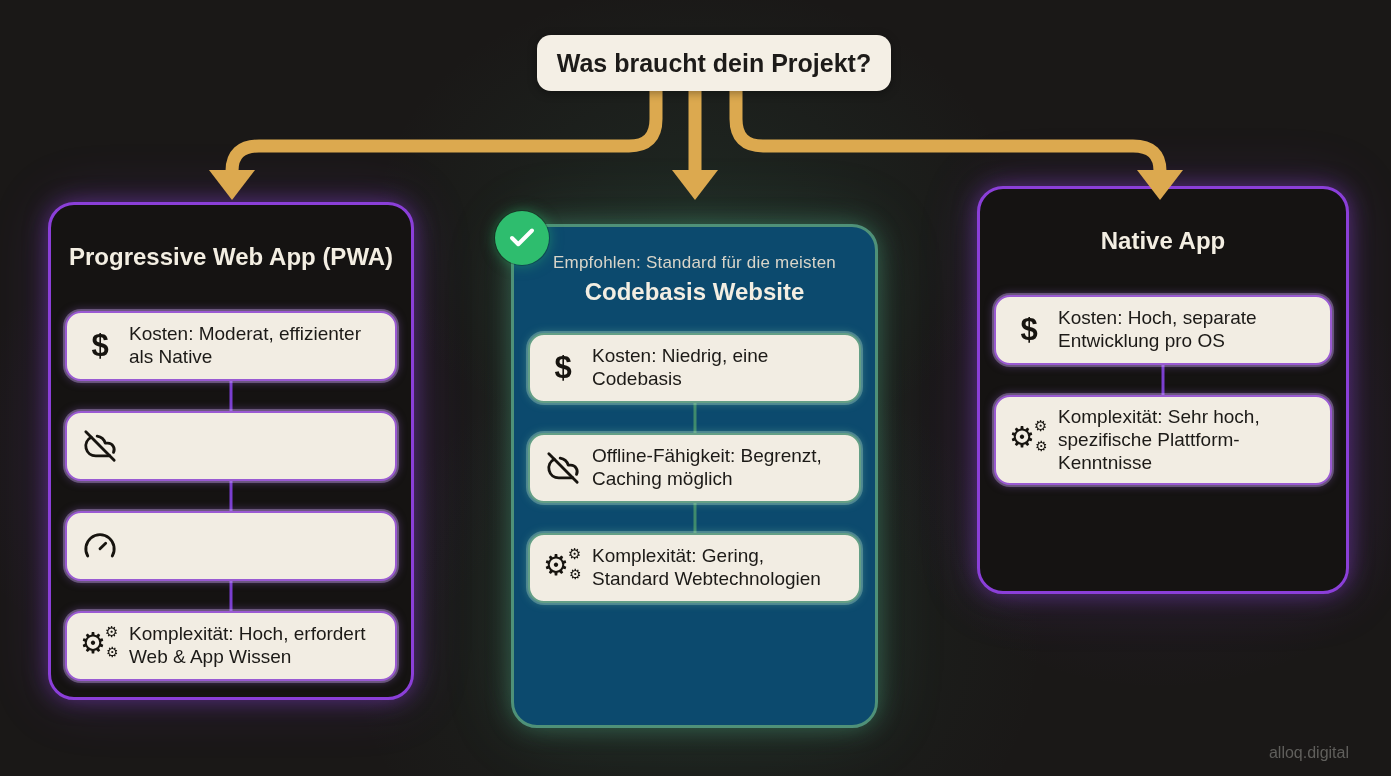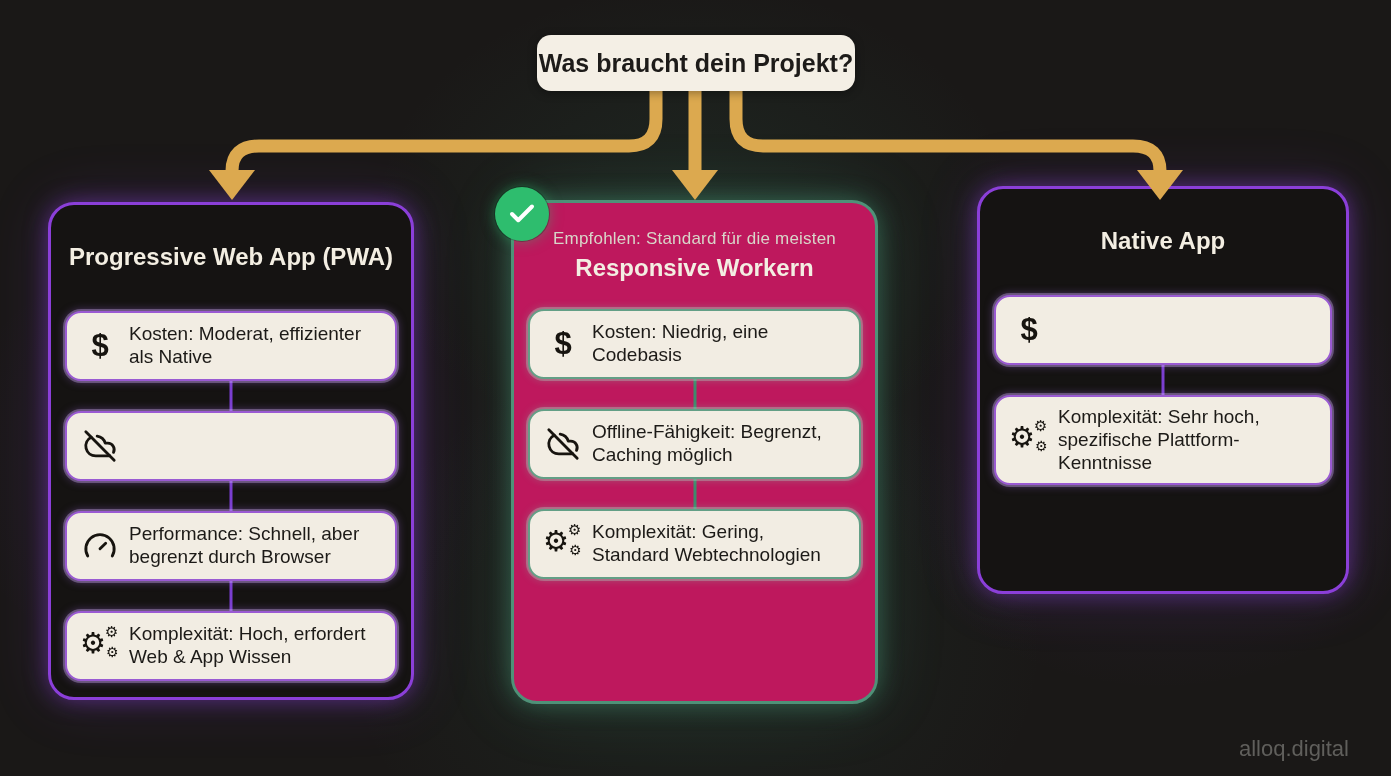--- a/index.html
+++ b/index.html
@@ -9,21 +9,21 @@
     font-family:"Liberation Sans", sans-serif;
     background:
       radial-gradient(460px 340px at 695px 220px, rgba(62,152,112,.12), transparent 70%),
       radial-gradient(500px 420px at 695px 640px, rgba(62,152,112,.10), transparent 70%),
       radial-gradient(400px 320px at 230px 460px, rgba(120,60,190,.10), transparent 72%),
       radial-gradient(400px 320px at 1160px 460px, rgba(120,60,190,.10), transparent 72%),
       #1a1817;
   }
 
   .title-box {
-    position:absolute; left:537px; top:35px; width:318px; height:56px;
+    position:absolute; left:537px; top:35px; width:354px; height:56px;
     background:#f4efe5; border-radius:14px;
     display:flex; align-items:center; justify-content:center;
     font-size:25px; font-weight:bold; color:#1d1b19;
     box-shadow:0 2px 10px rgba(0,0,0,.35);
     z-index:3;
   }
 
   .arrows { position:absolute; left:0; top:0; z-index:2; }
 
   .column {
@@ -32,22 +32,23 @@
   }
   .col-pwa    { left:48px;  top:202px; width:366px; height:498px; }
   .col-resp   { left:511px; top:200px; width:367px; height:504px; }
   .col-native { left:977px; top:186px; width:372px; height:408px; }
 
   .theme-purple {
     border:3px solid #8b3fd9; background:#151312;
     box-shadow:0 0 22px rgba(139,63,217,.5), 0 0 60px rgba(139,63,217,.18);
   }
   .theme-green {
-    border:3px solid #4f9178; background:#be185d;
+    border:3px solid #4f9178; background:#0c4a6e;
     box-shadow:0 0 24px rgba(80,180,140,.42), 0 0 70px rgba(80,180,140,.16);
+    margin-top:24px;
   }
 
   .col-header {
     height:104px; display:flex; flex-direction:column; align-items:center;
     justify-content:center; gap:5px; text-align:center; padding:0 8px;
   }
   .col-subtitle { font-size:17px; color:#d9d5c9; letter-spacing:.2px; }
   .col-title    { font-size:24px; font-weight:bold; color:#f3eee2; }
 
   .cards { position:relative; margin:2px 14px 0; display:flex; flex-direction:column; gap:30px; }
@@ -83,21 +84,21 @@
   .gears .g3 { position:absolute; left:27px; top:19px; font-size:14px; line-height:1; }
 
   .badge {
     position:absolute; left:-19px; top:-16px; width:54px; height:54px;
     border-radius:50%; background:#2ebd6e;
     display:flex; align-items:center; justify-content:center;
     box-shadow:0 0 0 1px rgba(0,0,0,.25), 0 0 14px rgba(46,189,110,.5);
     z-index:4;
   }
 
-  .watermark { position:absolute; right:42px; bottom:14px; font-size:22px; color:#605f5c; z-index:3; }
+  .watermark { position:absolute; right:42px; bottom:14px; font-size:16px; color:#605f5c; z-index:3; }
 </style>
 </head>
 <body>
 
 <svg class="arrows" width="1391" height="776" viewBox="0 0 1391 776">
   <g fill="none" stroke-width="13" stroke-linejoin="round" stroke="#dca94f">
     <path d="M695 88 V171"></path>
     <path d="M656 88 V119 Q656 146 629 146 H259 Q232 146 232 171"></path>
     <path d="M736 88 V119 Q736 146 763 146 H1133 Q1160 146 1160 171"></path>
   </g>
@@ -136,21 +137,20 @@
       </span>
     </div>
 
     <div class="card">
       <span class="card-icon">
         <svg width="34" height="34" viewBox="0 0 24 24" fill="none" stroke="currentColor" stroke-width="2" stroke-linecap="round" stroke-linejoin="round">
             <path d="m12 14 4-4"></path>
             <path d="M3.34 19a10 10 0 1 1 17.32 0"></path>
           </svg>
       </span>
-      <span class="card-text"><span class="lbl">Performance:</span><span> Schnell, aber begrenzt durch Browser</span></span>
     </div>
 
     <div class="card">
       <span class="card-icon">
         <span class="gears">
             <span class="g1">⚙</span>
             <span class="g2">⚙</span>
             <span class="g3">⚙</span>
           </span>
       </span>
@@ -160,21 +160,21 @@
 </div>
 
 <div class="column col-resp theme-green">
   <div class="badge">
     <svg width="30" height="30" viewBox="0 0 24 24" fill="none" stroke="#ffffff" stroke-width="3.2" stroke-linecap="round" stroke-linejoin="round">
         <polyline points="20 6 9 17 4 12"></polyline>
       </svg>
   </div>
   <div class="col-header">
     <div class="col-subtitle">Empfohlen: Standard für die meisten</div>
-    <div class="col-title">Responsive Workern</div>
+    <div class="col-title">Codebasis Website</div>
   </div>
   <div class="cards">
     <div class="connector"></div>
 
     <div class="card">
       <span class="card-icon">
           <span class="dollar">$</span>
         </span>
       <span class="card-text"><span class="lbl">Kosten:</span><span> Niedrig, eine Codebasis</span></span>
     </div>
@@ -208,20 +208,21 @@
   <div class="col-header">
     <div class="col-title">Native App</div>
   </div>
   <div class="cards">
     <div class="connector"></div>
 
     <div class="card">
       <span class="card-icon">
           <span class="dollar">$</span>
         </span>
+      <span class="card-text"><span class="lbl">Kosten:</span><span> Hoch, separate Entwicklung pro OS</span></span>
     </div>
 
 
 
     <div class="card">
       <span class="card-icon">
         <span class="gears">
             <span class="g1">⚙</span>
             <span class="g2">⚙</span>
             <span class="g3">⚙</span>

